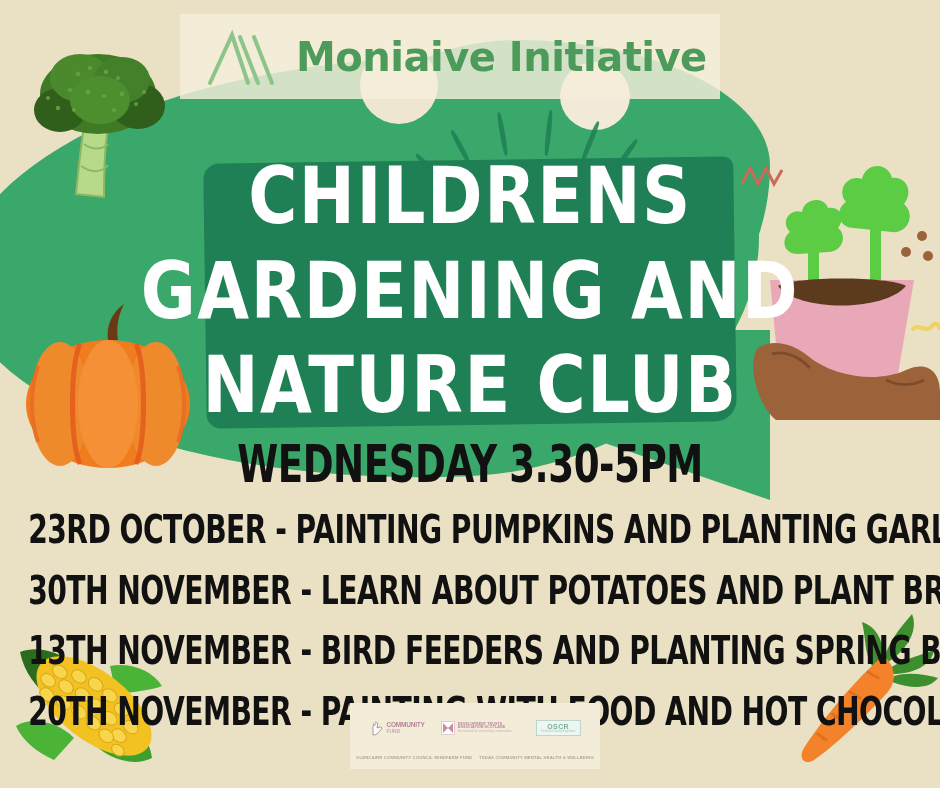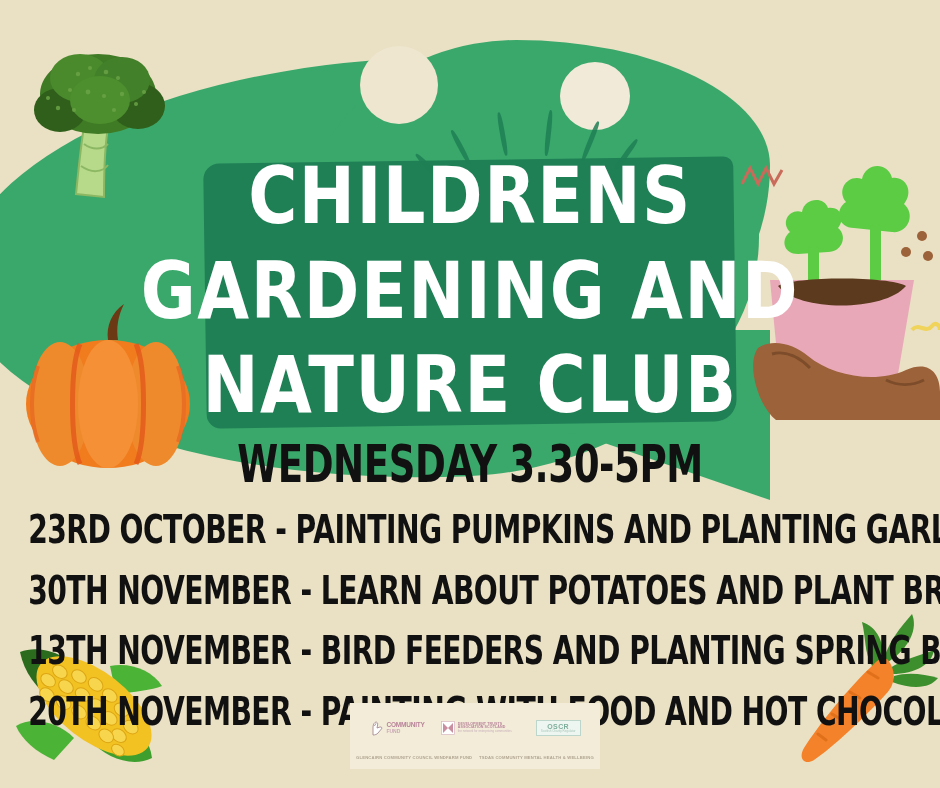--- a/index.html
+++ b/index.html
@@ -306,20 +306,30 @@
   <svg class="layer" id="decor" viewBox="0 0 204 272" style="pointer-events:none;">
     <polyline points="6,36 14,20 22,36 30,20 38,36 46,22" fill="none" stroke="#c96a5a" stroke-width="3"></polyline>
     <g fill="#9c6239">
       <circle cx="186" cy="88" r="5"></circle>
         <circle cx="170" cy="104" r="5"></circle>
         <circle cx="192" cy="108" r="5"></circle>
     </g>
     <path d="M176 182 C182 174 190 186 196 178 C200 173 204 178 204 182" fill="none" stroke="#f0d35a" stroke-width="4"></path>
   </svg>
 
+  <div id="logo-band">
+    <svg id="logo-mark" width="78" height="60" viewBox="0 0 78 60">
+      <g stroke="#8cc48a" stroke-width="4" fill="none" stroke-linecap="round">
+        <path d="M6 56 L28 8 L44 56"></path>
+        <path d="M36 10 L54 56"></path>
+        <path d="M50 10 L68 56"></path>
+      </g>
+    </svg>
+    <div id="logo-text">Moniaive Initiative</div>
+  </div>
 
   <div id="headline">
     <span class="hl">CHILDRENS</span>
     <span class="hl">GARDENING AND</span>
     <span class="hl">NATURE CLUB</span>
   </div>
 
   <div id="time-line">WEDNESDAY 3.30-5PM</div>
 
   <div id="schedule">

